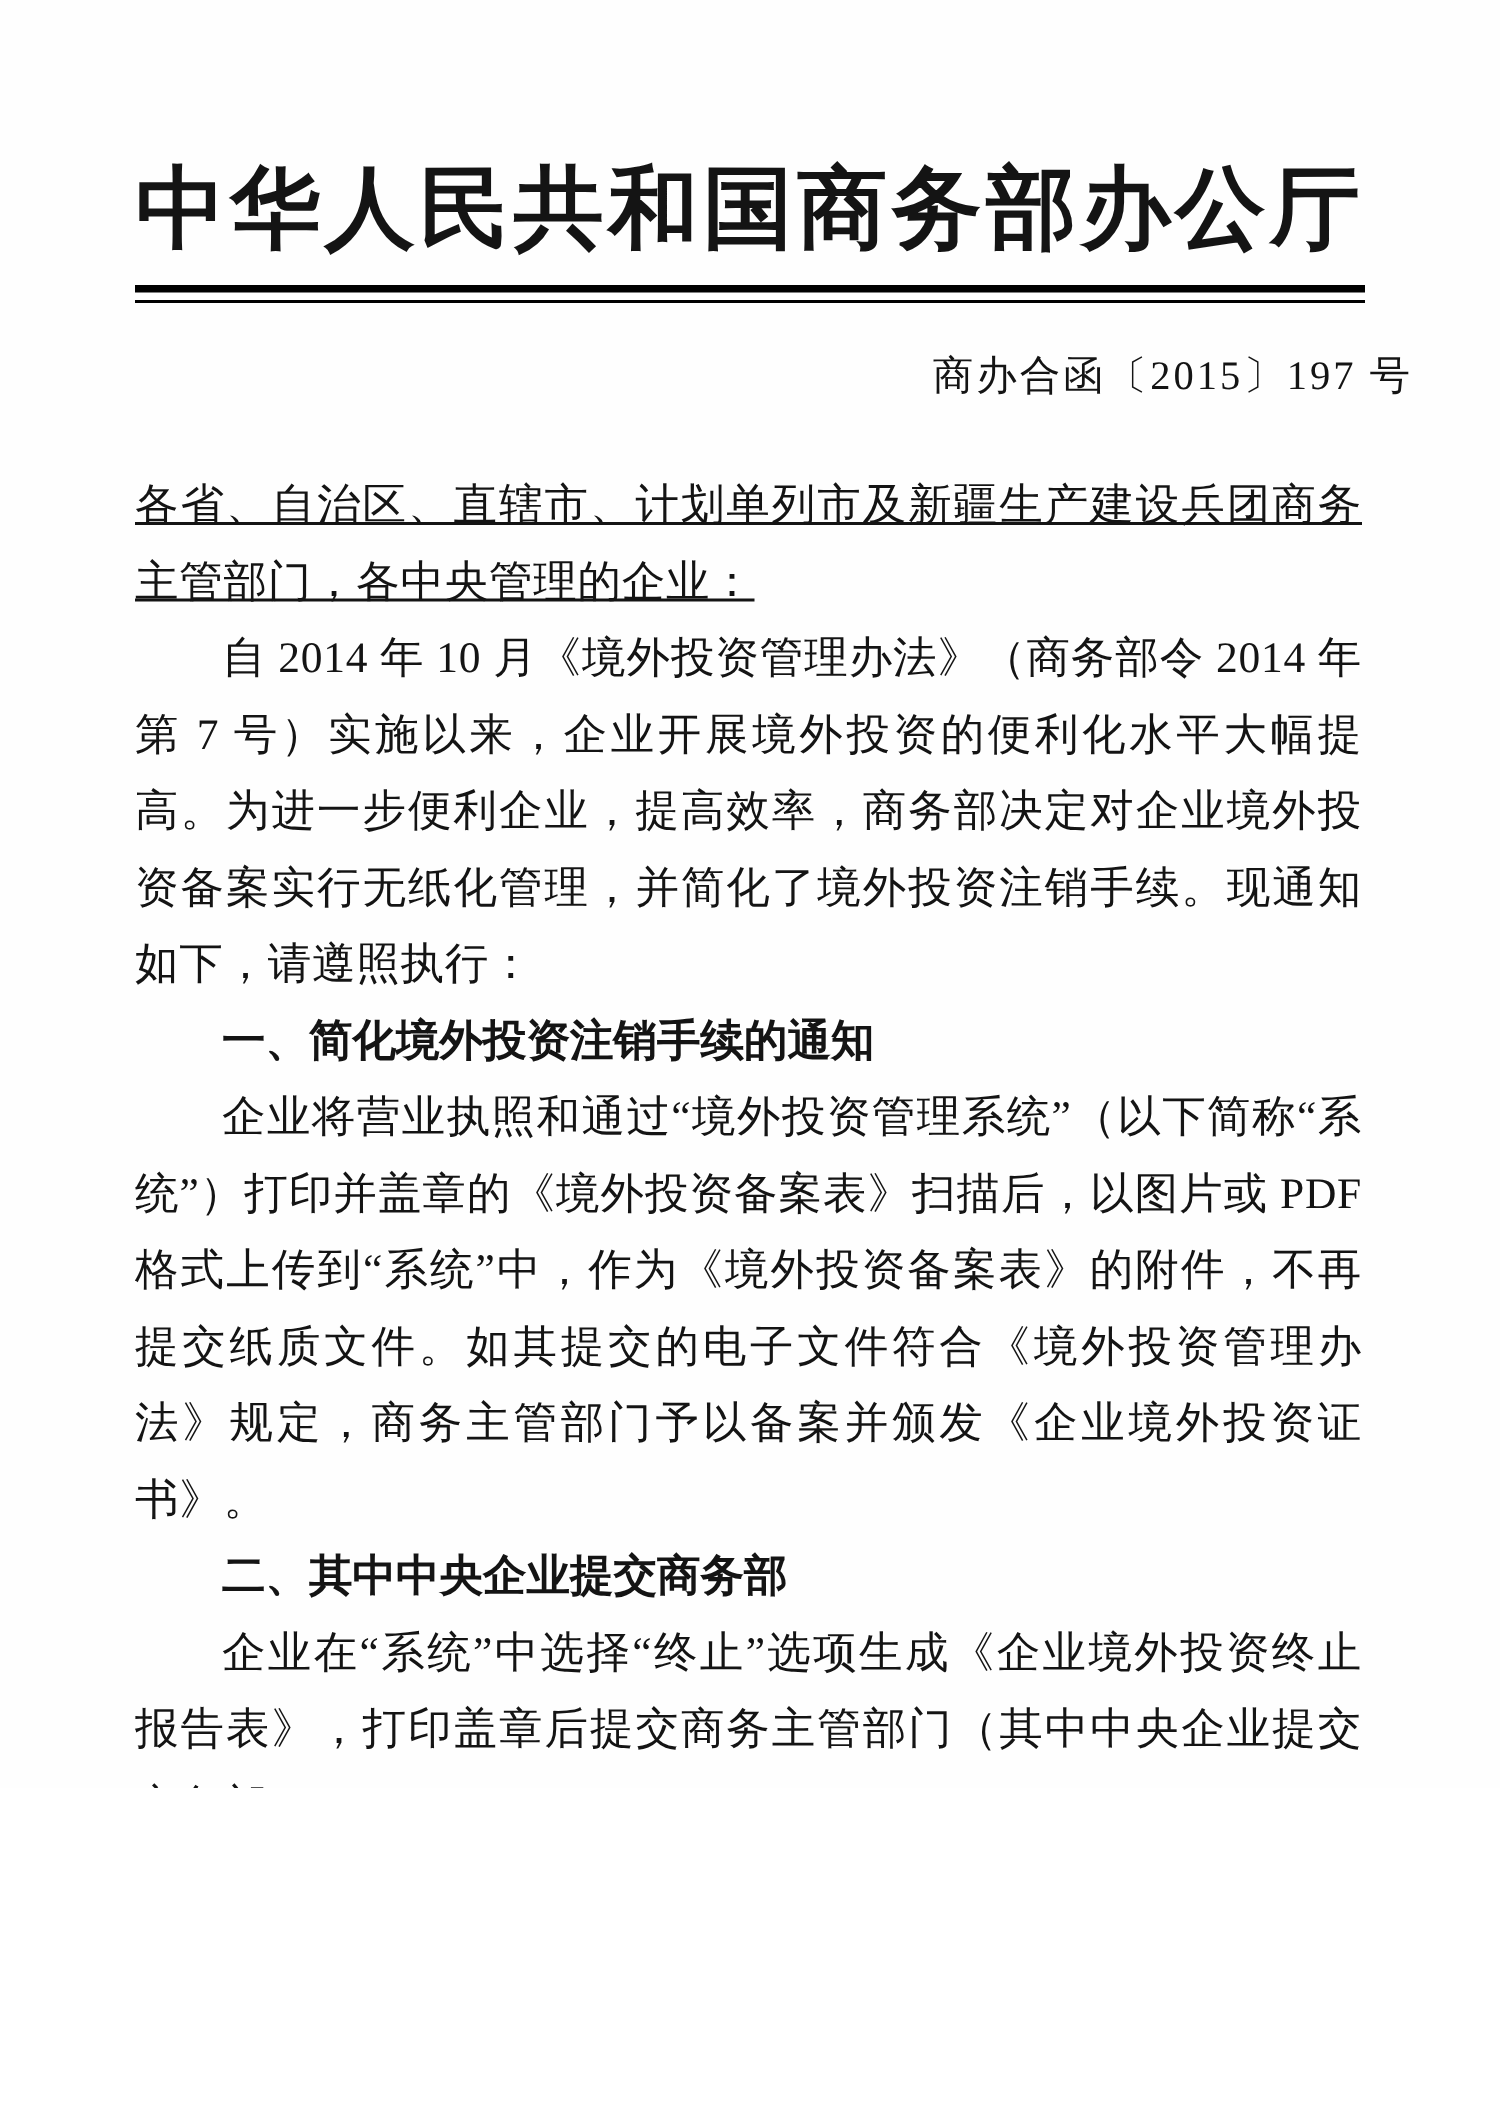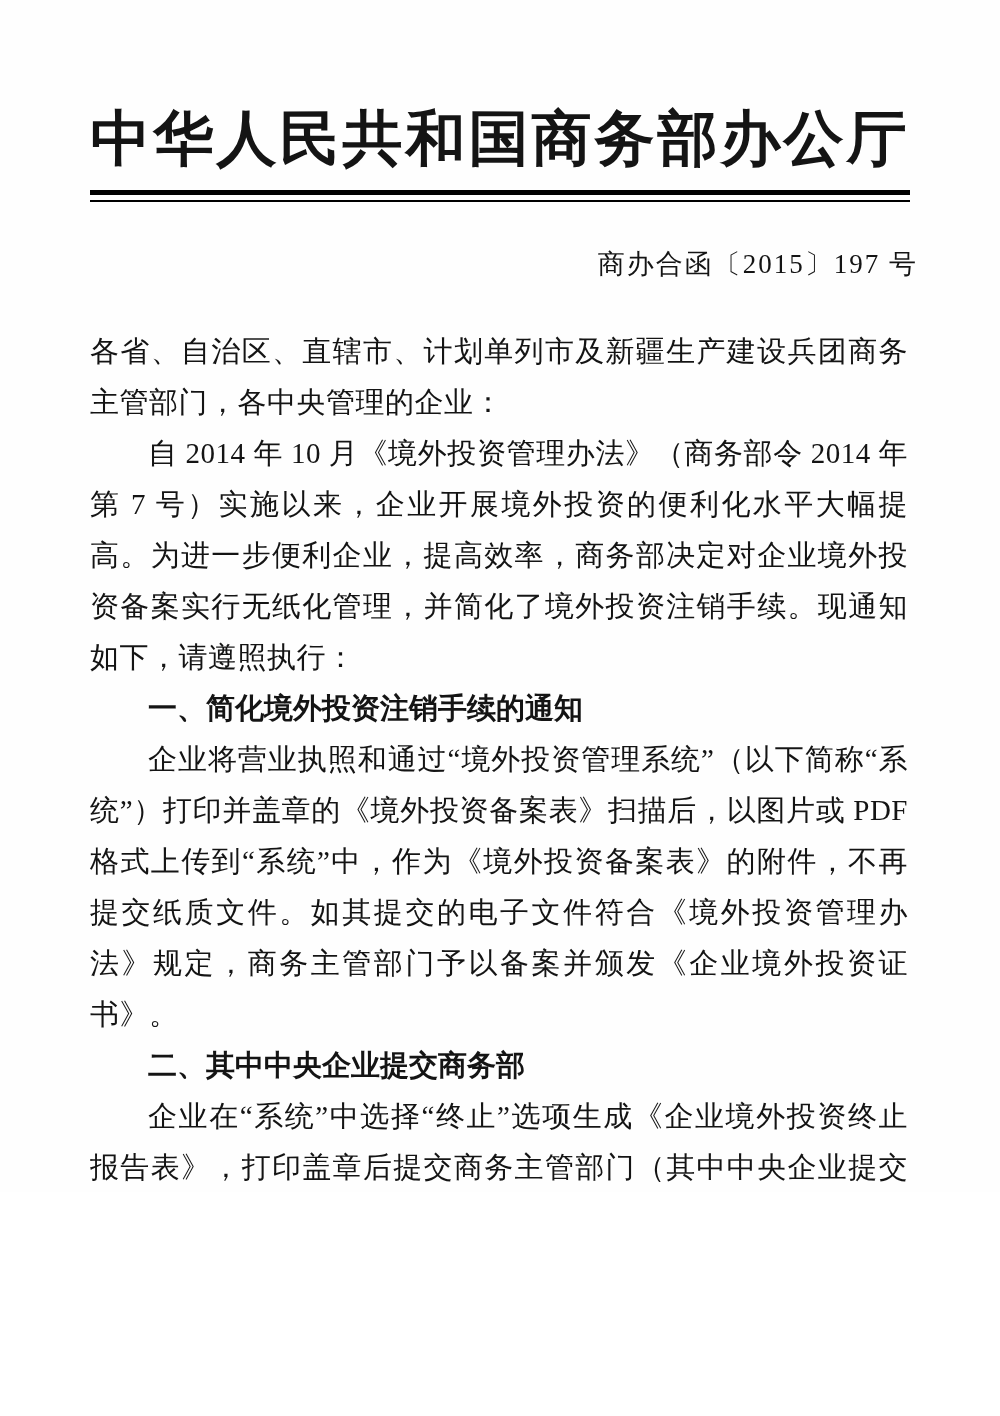--- a/index.html
+++ b/index.html
@@ -32,23 +32,23 @@
   .header-rule .thick {
     height: 5px;
     background: #000000;
   }
   .header-rule .thin {
     height: 2px;
     background: #000000;
     margin-top: 5px;
   }
   .doc-number {
-    margin-top: 44px;
+    margin-top: 30px;
     text-align: right;
-    padding-right: 82px;
+    padding-right: 58px;
     font-size: 27px;
     letter-spacing: 2px;
   }
   .doc-title {
     margin: 54px 70px 0 70px;
     text-align: center;
     font-size: 35px;
     font-weight: bold;
     line-height: 66px;
     letter-spacing: 1px;
@@ -59,20 +59,21 @@
     line-height: 51px;
     text-align: justify;
     letter-spacing: 0.5px;
   }
   .body-text p {
     margin: 0;
     padding: 0;
   }
   .salutation {
     text-indent: 0;
+    text-decoration: underline;
   }
   .para {
     text-indent: 2em;
   }
   .section-heading {
     text-indent: 2em;
     font-family: "Liberation Sans", "DejaVu Sans", sans-serif;
     font-weight: bold;
     letter-spacing: 0;
   }

